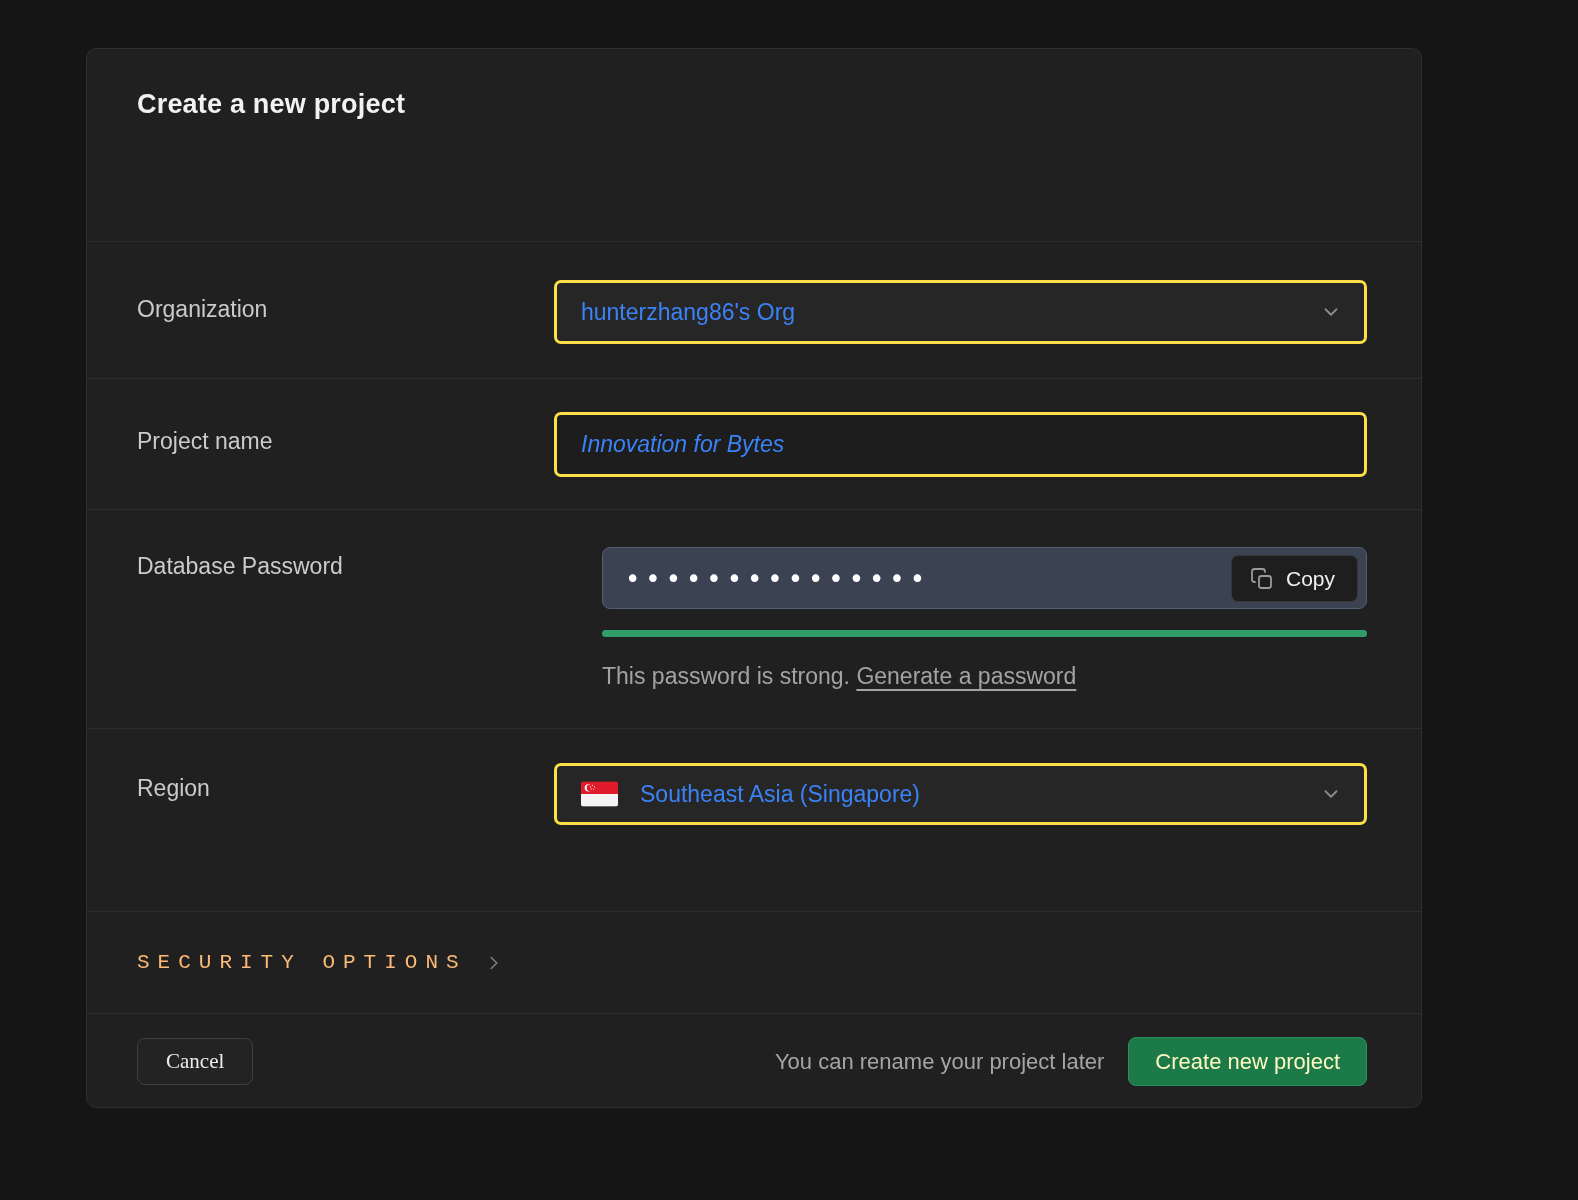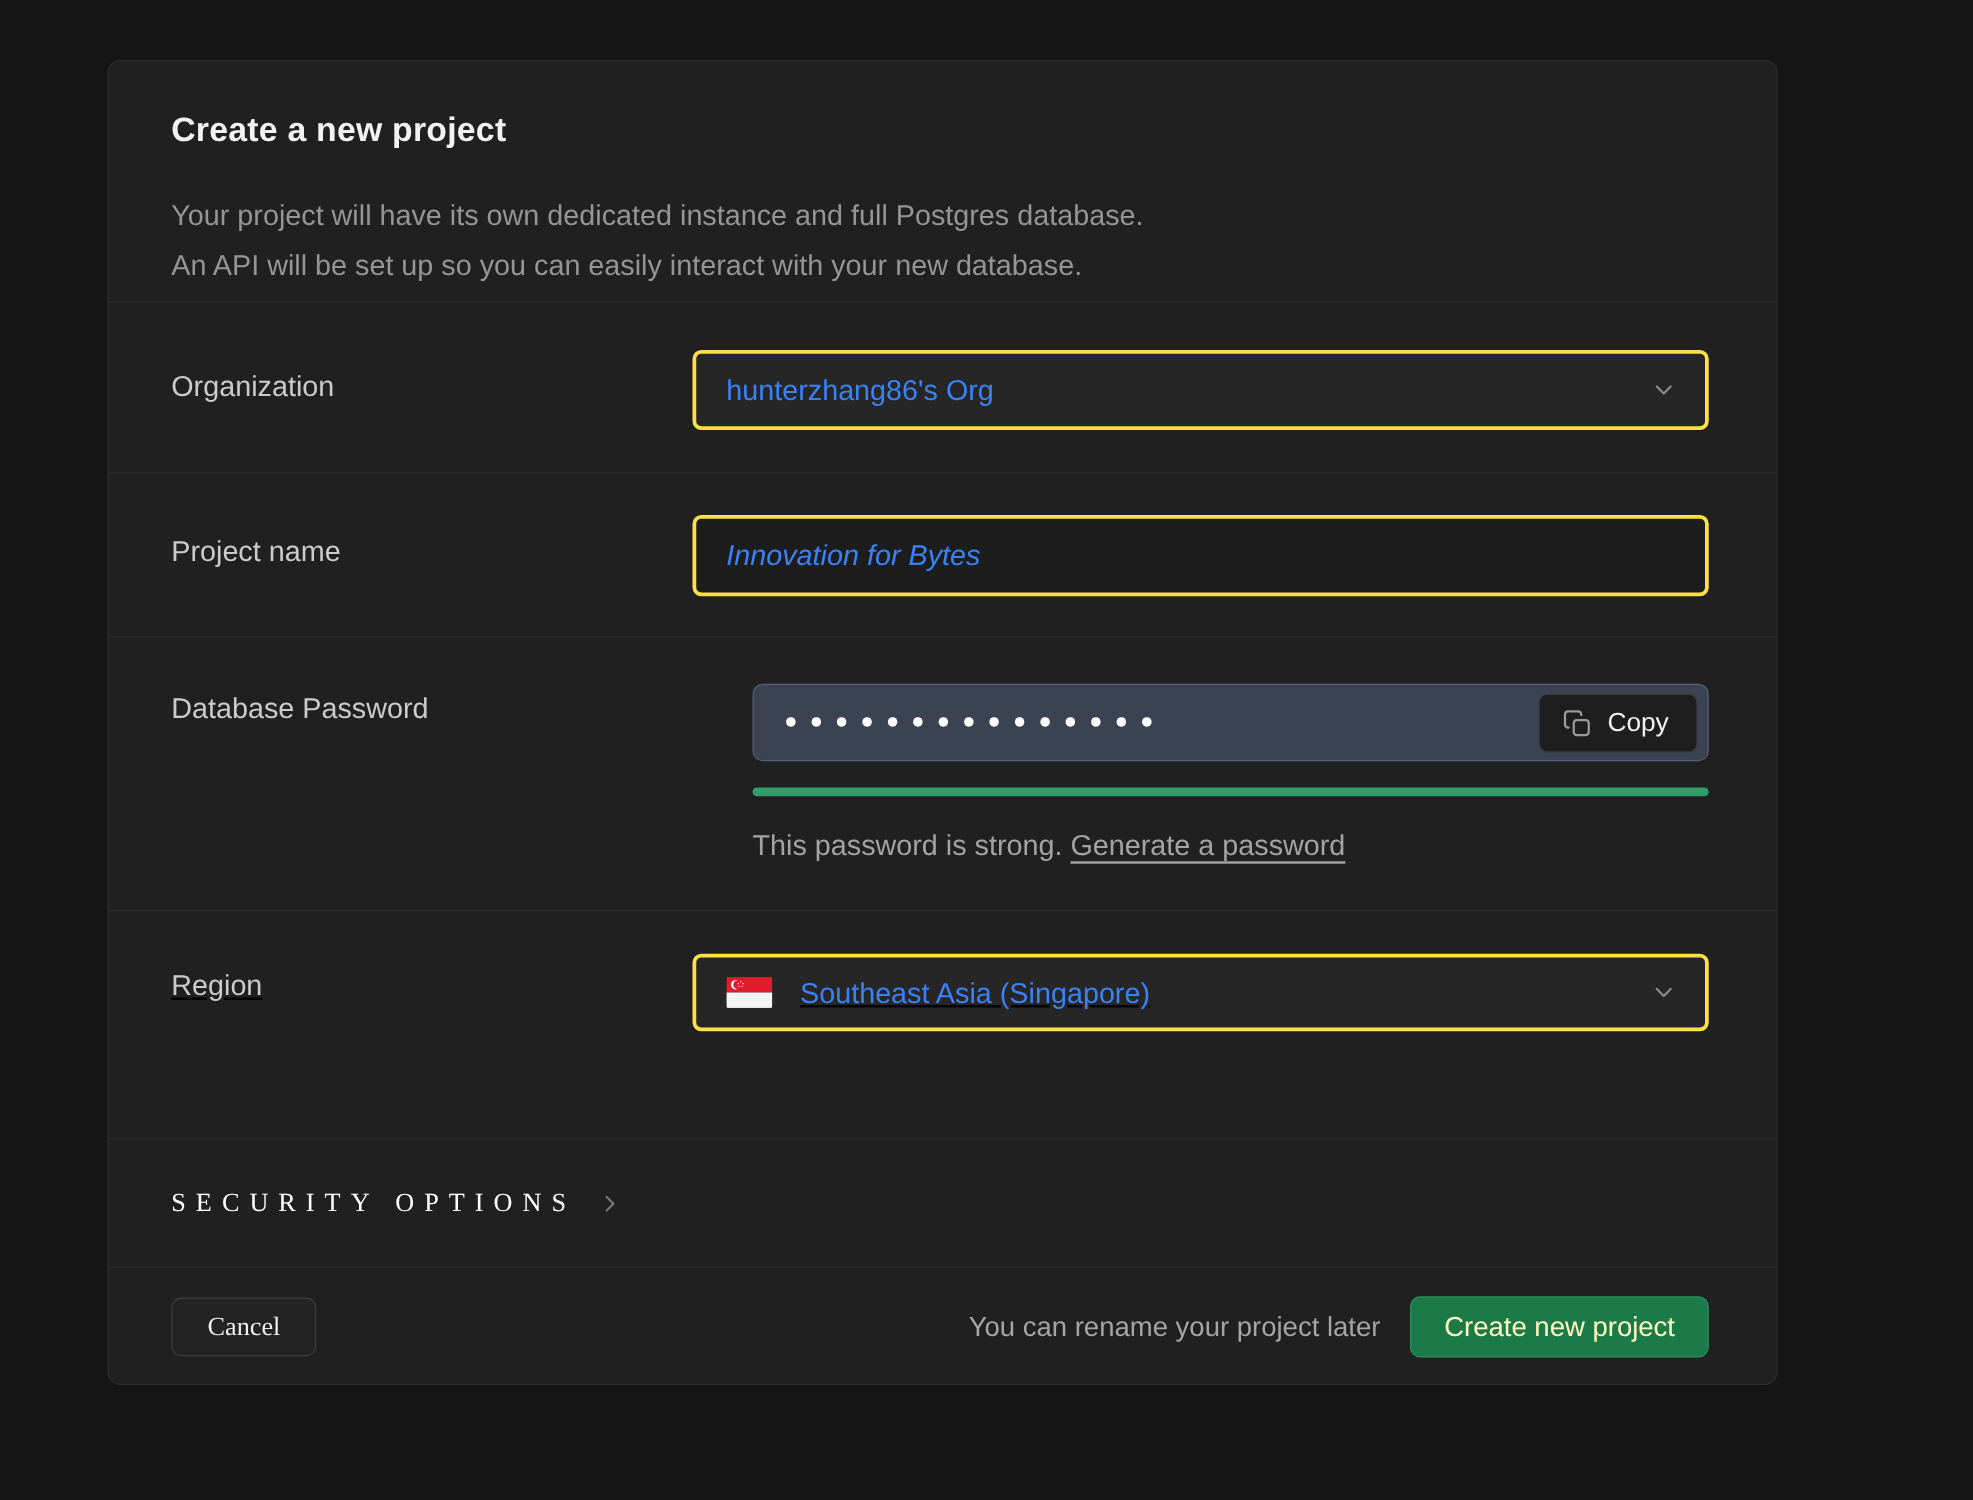--- a/index.html
+++ b/index.html
@@ -44,21 +44,21 @@
     padding-right: 54px;
   }
   .field-label {
     color: #cbcbcb;
     font-size: 23px;
     padding-top: 16px;
   }
   .section-org { height: 137px; padding-top: 38px; }
   .section-proj { height: 131px; padding-top: 33px; }
   .section-pass { height: 219px; padding-top: 37px; gap: 48px; }
-  .section-region { height: 183px; padding-top: 34px; text-decoration: underline; }
+  .section-region { height: 183px; padding-top: 34px; }
   .control-col { width: 100%; }
   .select-box, .text-input {
     width: 100%;
     height: 64px;
     background: #262626;
     border: 3px solid #fde047;
     border-radius: 7px;
     display: flex;
     align-items: center;
     padding: 0 24px;
@@ -147,22 +147,22 @@
   .section-security {
     height: 102px;
     display: flex;
     align-items: center;
     grid-template-columns: none;
   }
   .security-label {
     display: flex;
     align-items: center;
     gap: 16px;
-    color: #ffffff;
-    font-family: Liberation Serif, serif;
+    color: #fdba74;
+    font-family: Liberation Mono, monospace;
     font-size: 21px;
     letter-spacing: 8px;
     cursor: pointer;
   }
   .section-footer {
     height: 96px;
     display: flex;
     align-items: center;
     justify-content: space-between;
     grid-template-columns: none;
@@ -203,24 +203,20 @@
     font-family: inherit;
   }
 </style>
 </head>
 <body>
 
 <div class="dialog">
 
   <div class="dialog-header">
     <div class="dialog-title">Create a new project</div>
-    <div class="dialog-desc">
-      <div>Your project will have its own dedicated instance and full Postgres database.</div>
-      <div>An API will be set up so you can easily interact with your new database.</div>
-    </div>
   </div>
 
   <div class="section section-org">
     <div class="field-label">Organization</div>
     <div class="control-col">
       <div class="select-box">
         <span>hunterzhang86's Org</span>
         <span class="select-chevron">
           <svg width="22" height="22" viewBox="0 0 24 24" fill="none" stroke="#8b8b8b" stroke-width="2" stroke-linecap="round" stroke-linejoin="round">
               <path d="M6 9l6 6 6-6"></path>

